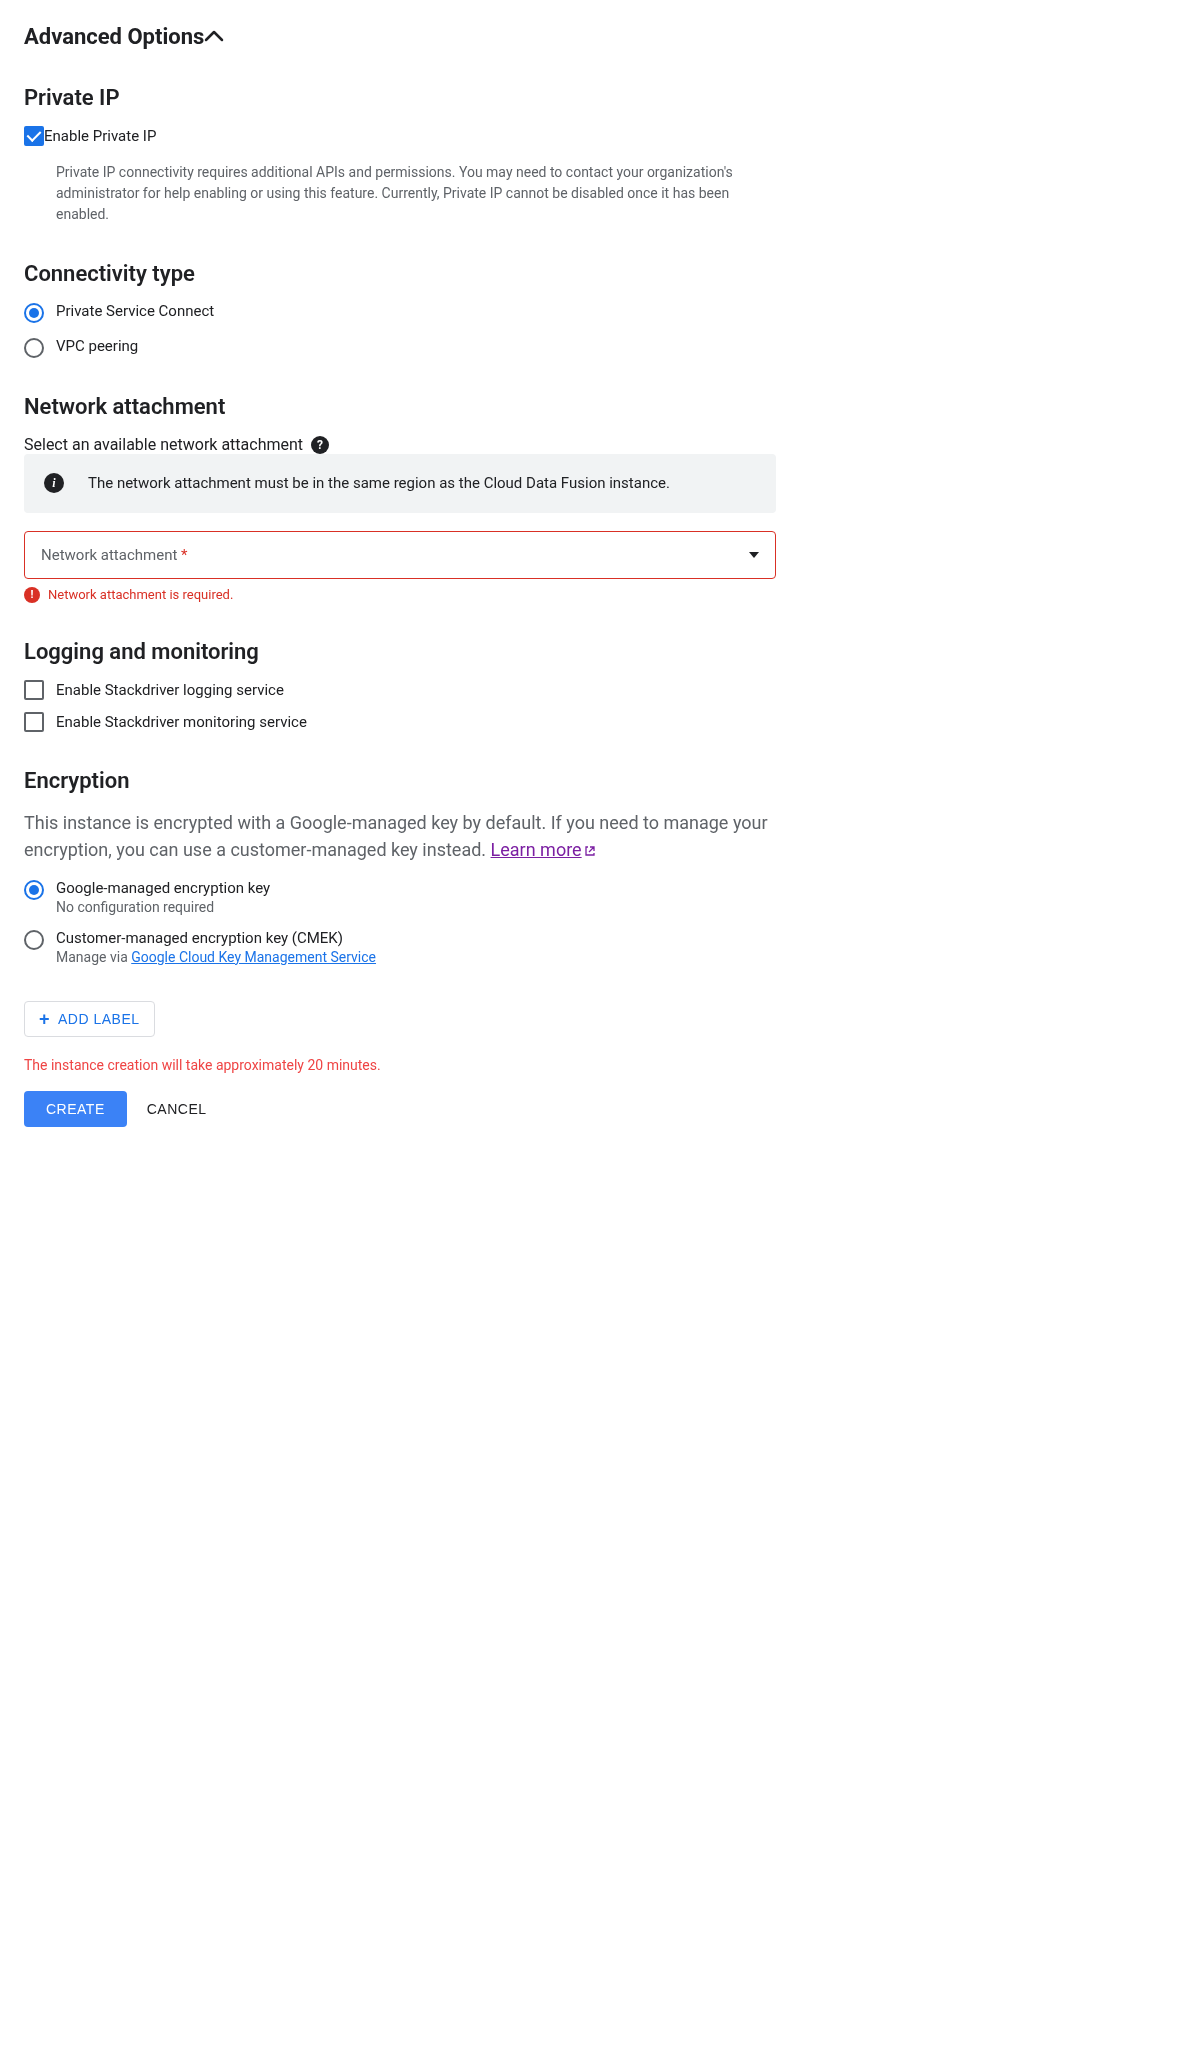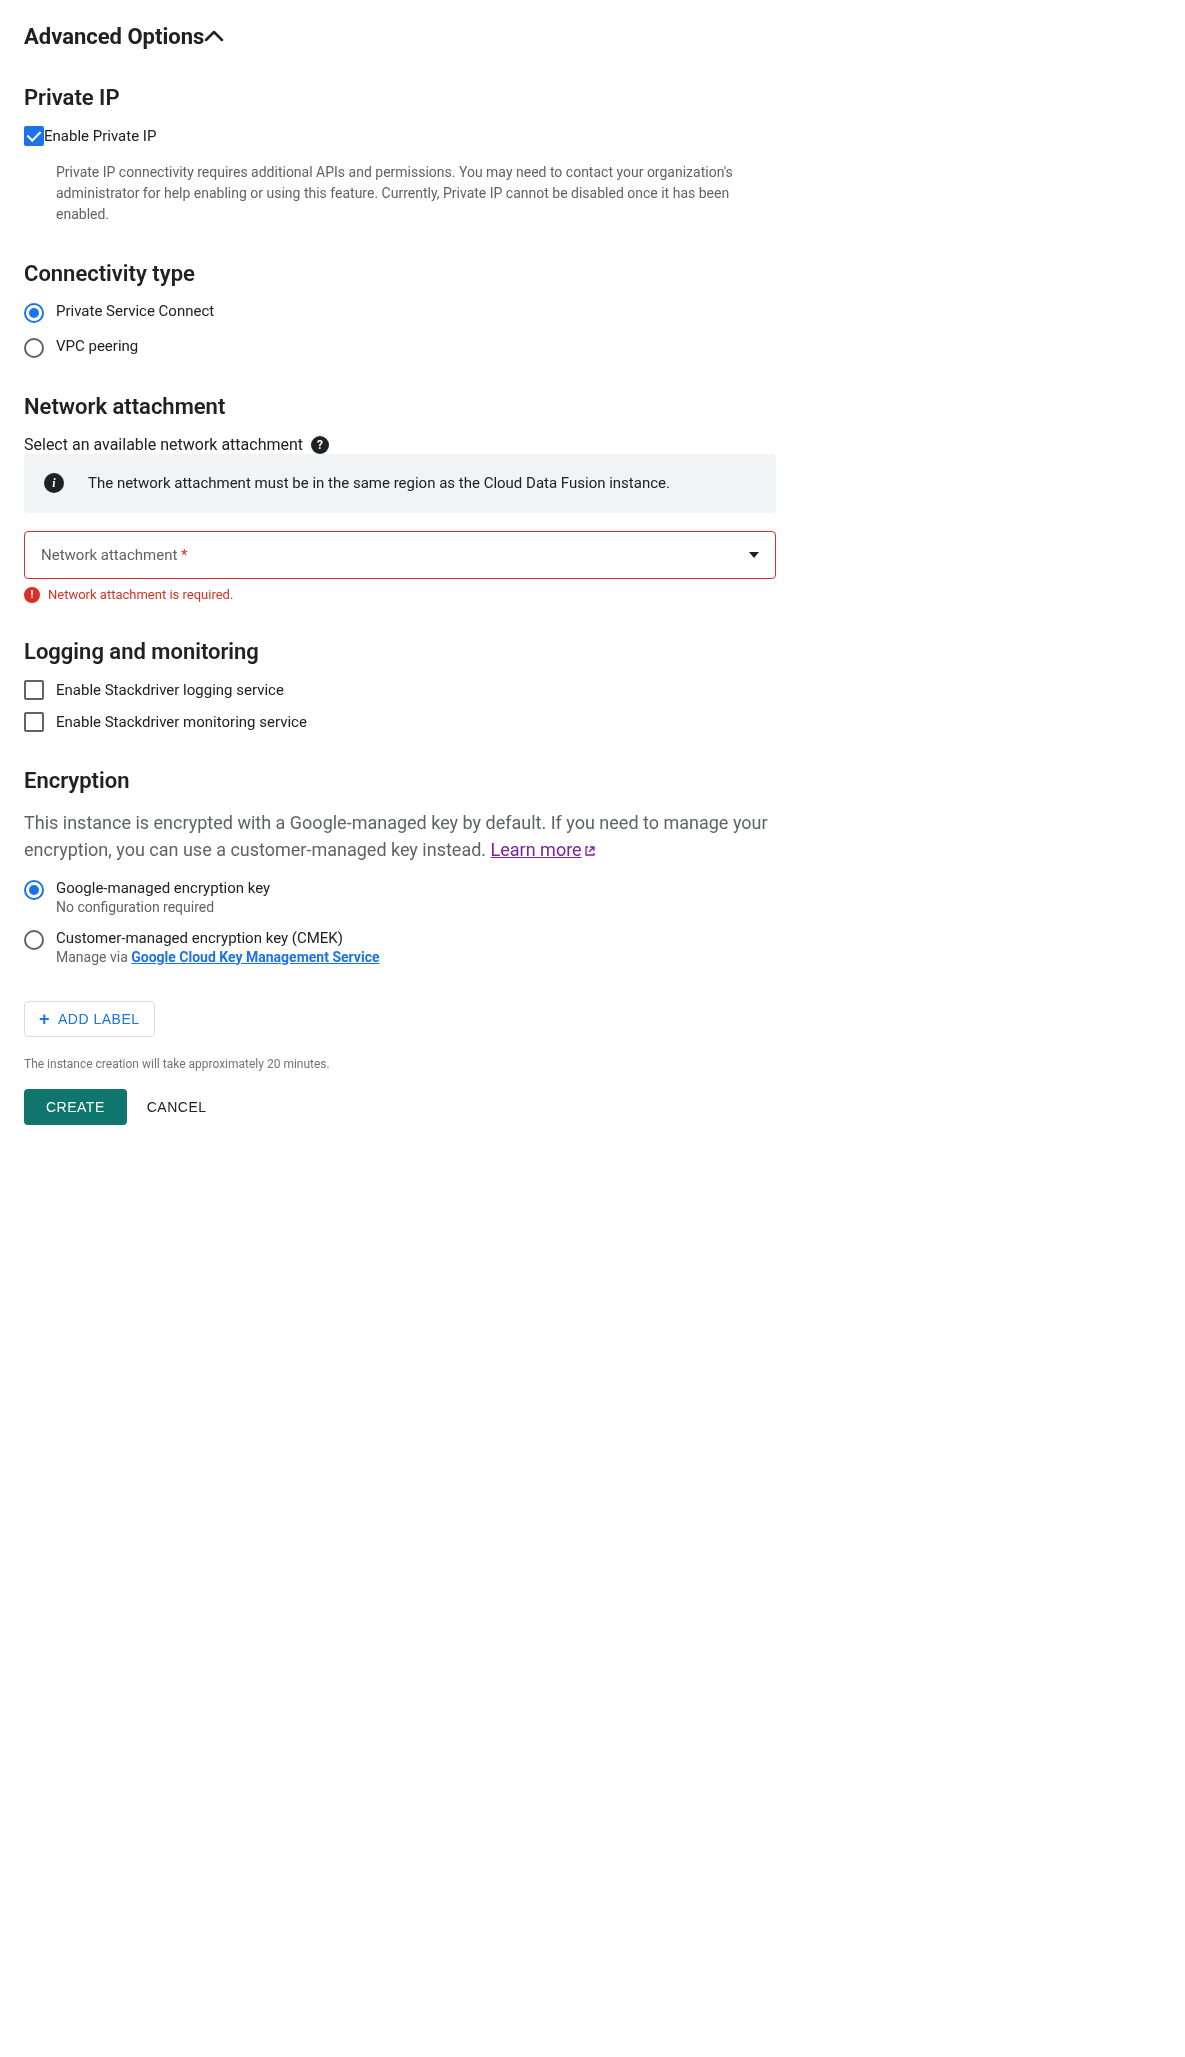--- a/index.html
+++ b/index.html
@@ -207,21 +207,20 @@
     }
     .link {
       color: #7b1fa2;
       text-decoration: underline;
       cursor: pointer;
     }
     .link-blue {
       color: #1a73e8;
       text-decoration: underline;
       cursor: pointer;
-      font-weight: bold;
     }
     .external-icon {
       display: inline-block;
       margin-left: 2px;
     }
     .add-label-btn {
       border: 1px solid #dadce0;
       border-radius: 4px;
       padding: 8px 14px;
       display: inline-flex;
@@ -229,31 +228,31 @@
       gap: 8px;
       color: #1a73e8;
       font-weight: 500;
       font-size: 14px;
       cursor: pointer;
       background: #fff;
       letter-spacing: 0.5px;
     }
     .plus-icon { font-size: 18px; font-weight: bold; line-height: 1; }
     .footer-text {
-      font-size: 12px;
-      color: #737373;
+      font-size: 14px;
+      color: #ef4444;
       margin: 20px 0 18px 0;
     }
     .button-row {
       display: flex;
       gap: 20px;
       align-items: center;
     }
     .btn-primary {
-      background: #0f766e;
+      background: #3b82f6;
       color: #fff;
       border: none;
       border-radius: 4px;
       padding: 10px 22px;
       font-size: 14px;
       font-weight: 500;
       letter-spacing: 0.5px;
       cursor: pointer;
     }
     .btn-text {

